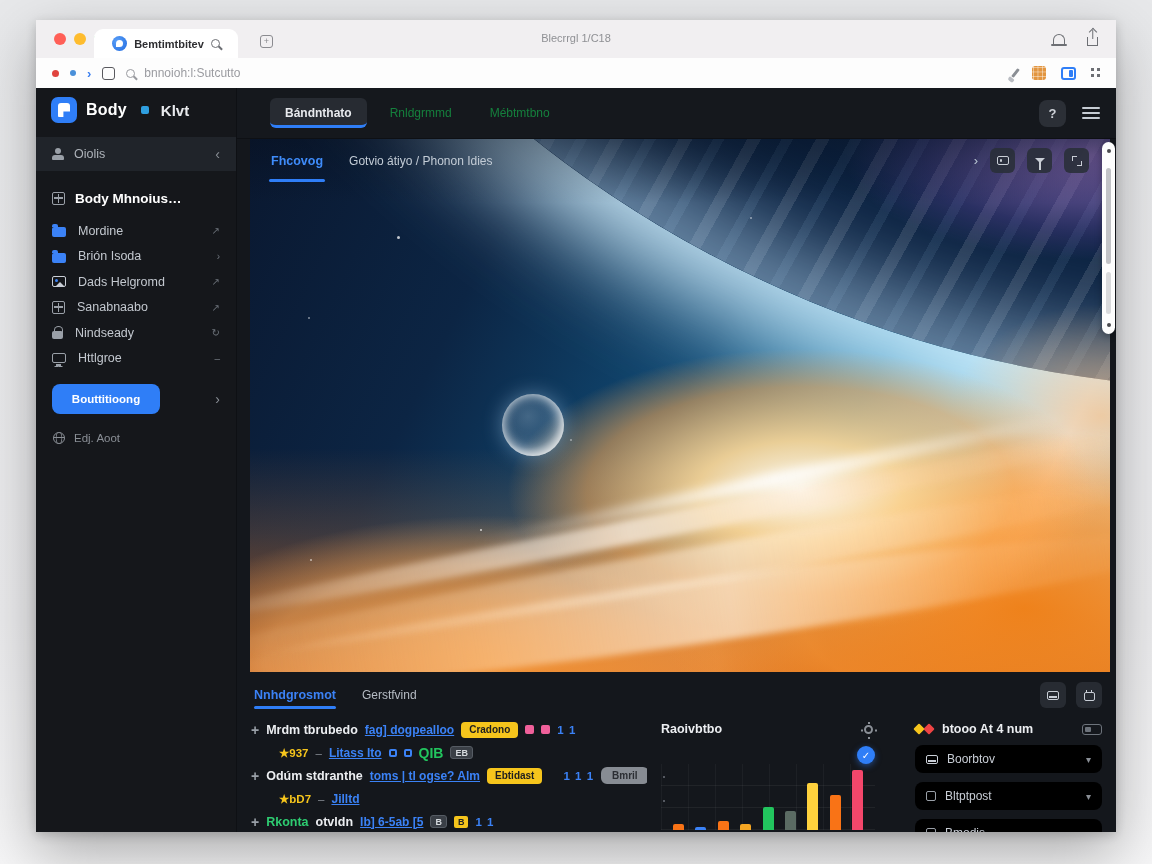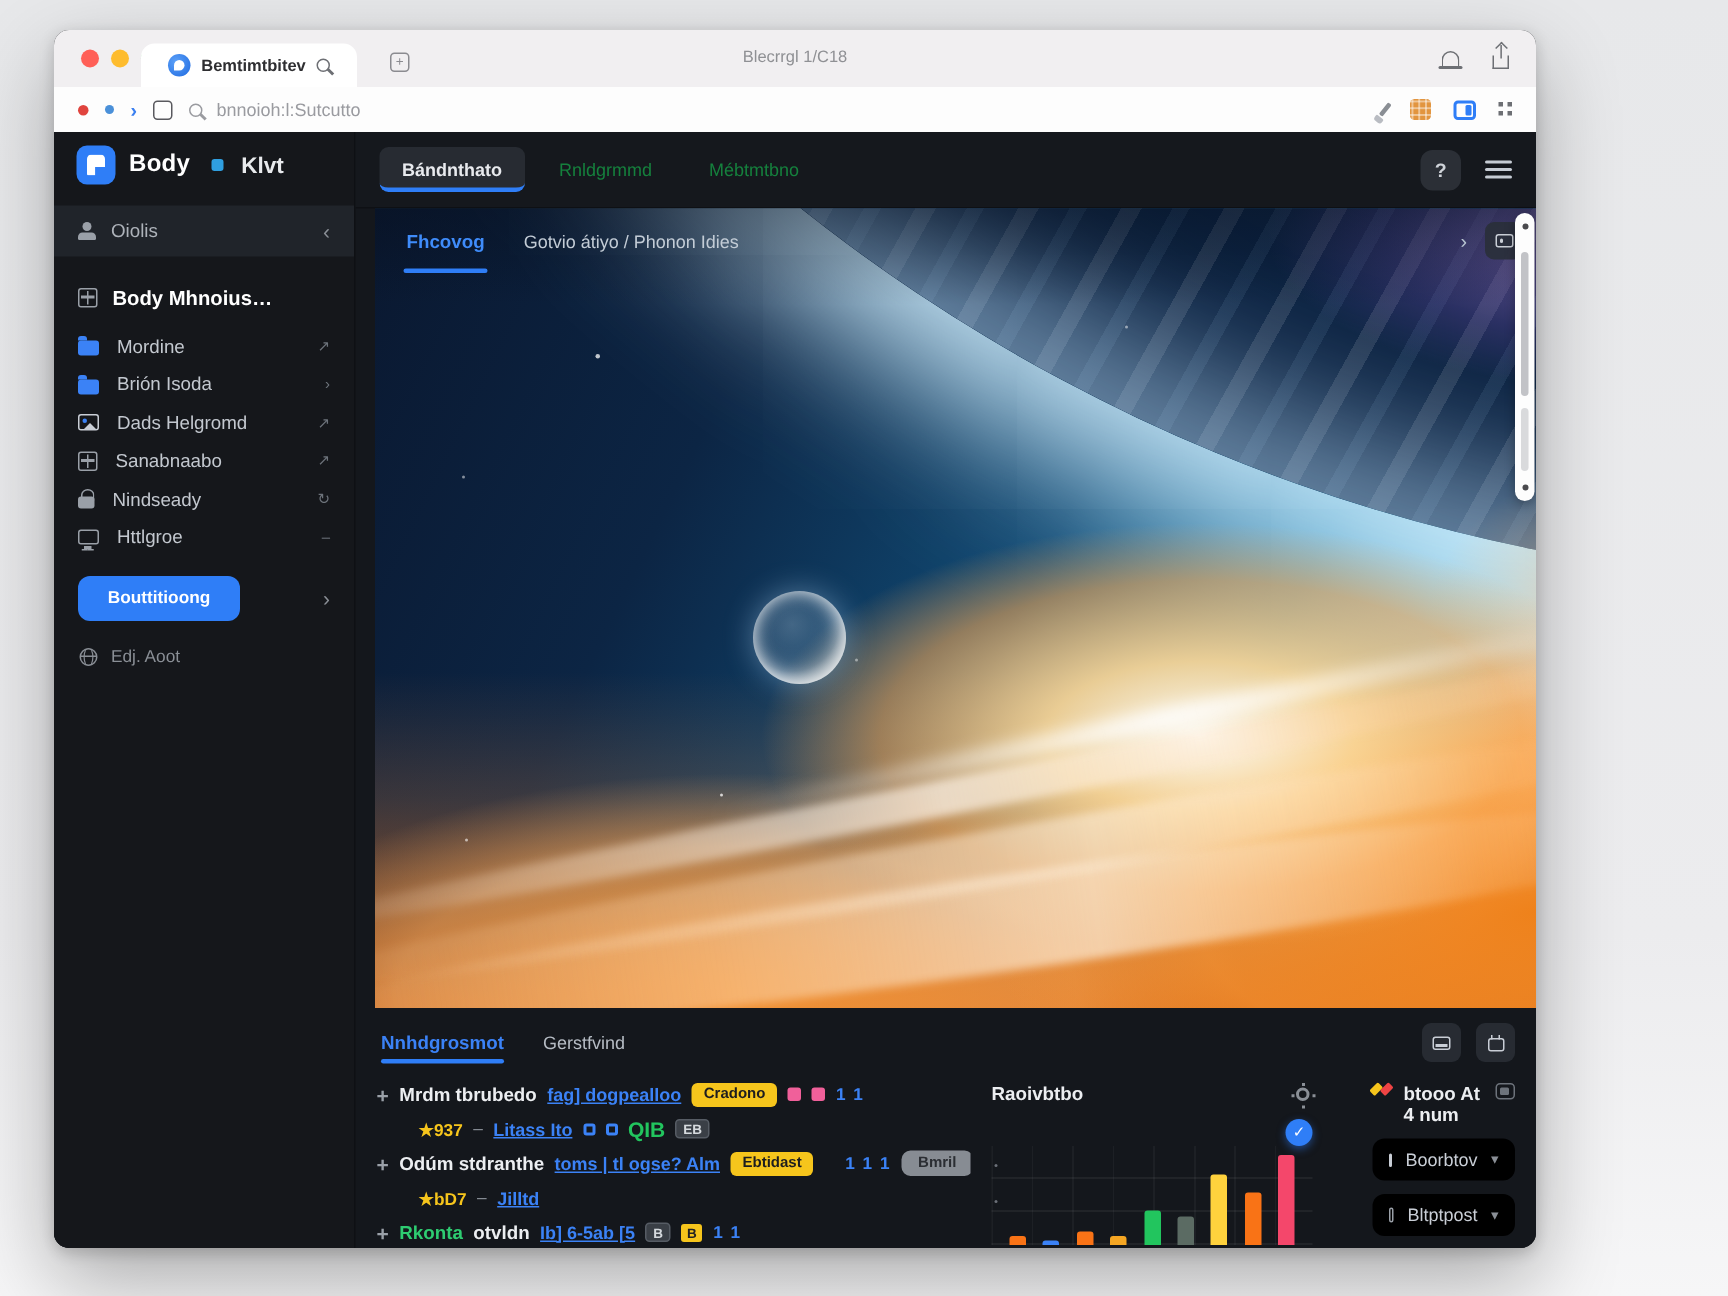--- a/index.html
+++ b/index.html
@@ -1,19 +1,19 @@
 <!DOCTYPE html>
 <html><head>
 <meta charset="utf-8">
 <style>
   * { margin:0; padding:0; box-sizing:border-box; }
   html,body { width:1152px; height:864px; overflow:hidden; }
   body { font-family:"Liberation Sans", sans-serif; background:linear-gradient(180deg,#e7e8ea 0%,#ececee 72%,#f6f6f7 100%); position:relative; }
 
-  .window { position:absolute; left:36px; top:20px; width:988px; height:812px; border-radius:10px; overflow:hidden; box-shadow:0 22px 55px rgba(0,0,0,.30), 0 3px 10px rgba(0,0,0,.18); background:#14171c; }
+  .window { position:absolute; left:36px; top:20px; width:1080px; height:812px; border-radius:0; overflow:hidden; box-shadow:0 22px 55px rgba(0,0,0,.30), 0 3px 10px rgba(0,0,0,.18); background:#14171c; }
 
   
   .tabstrip { height:38px; background:#f1eff1; position:relative; }
   .traffic { position:absolute; left:18px; top:13px; display:flex; gap:8px; }
   .tl { width:12px; height:12px; border-radius:50%; }
   .tl.red{background:#ff5f57}.tl.yellow{background:#febc2e}.tl.green{background:#28c840}
   .btab { position:absolute; left:58px; top:9px; width:144px; height:29px; background:#fff; border-radius:9px 9px 0 0; display:flex; align-items:center; justify-content:center; gap:7px; }
   .favicon { width:15px; height:15px; border-radius:50%; background:radial-gradient(circle at 35% 35%, #5ba0f8, #1f6ae0); position:relative; }
   .favicon::after{content:"";position:absolute;inset:4px;background:#fff;border-radius:50% 50% 50% 0;}
   .btab-title { font-size:11px; font-weight:bold; color:#2e2e31; }
@@ -96,21 +96,21 @@
   .side-item { height:25.5px; display:flex; align-items:center; gap:12px; padding:0 16px; color:#c3c8cf; font-size:12.5px; cursor:default; }
   .side-item .trail { margin-left:auto; color:#6d737b; font-size:10px; }
   .cta-row { display:flex; align-items:center; margin:13px 16px 0; }
   .side-cta { width:108px; height:30px; border-radius:8px; background:#2f7ef7; color:#fff; font-weight:bold; font-size:11.5px; display:flex; align-items:center; justify-content:center; border:none; }
   .cta-chevron { margin-left:auto; color:#8a8f96; font-size:14px; }
   .side-footer { margin-top:18px; display:flex; align-items:center; gap:9px; padding:0 17px; color:#8a8f96; font-size:11.5px; }
 
   .main { flex:1; display:flex; flex-direction:column; position:relative; min-width:0; }
   .topnav { height:51px; display:flex; align-items:center; padding:0 16px; gap:8px; background:#15181d; border-bottom:1px solid #0e1014; }
   .nav-tab { padding:8px 15px; font-size:12px; color:#15803d; border-radius:6px; }
-  .nav-tab.active { background:#272b32; color:#e8eaee; font-weight:bold; border-bottom:3px solid #2f7ef7; padding-bottom:5px; }
+  .nav-tab.active { background:#272b32; color:#e8eaee; font-weight:bold; border-bottom:3px solid #2f7ef7; padding-bottom:5px;margin-left:17px; }
   .topnav-right { margin-left:auto; display:flex; align-items:center; gap:16px; }
   .help-btn { width:27px; height:27px; border-radius:8px; background:#2b2f36; color:#cfd3d9; font-size:13px; font-weight:bold; display:flex; align-items:center; justify-content:center; }
 
   
   .hero { margin-left:13px; width:860px; height:533px; position:relative; overflow:hidden; background:#0c2034; }
   .hero-sky { position:absolute; inset:0; background:linear-gradient(116deg,#0a1830 0%,#0c2544 26%,#104a74 50%,#2b85b2 66%,#8ecbe2 78%,#eef8fd 86%,#bfe2ef 92%); }
   .rim-glow,.planet { position:absolute; left:-150px; top:-2050px; width:2300px; height:2300px; border-radius:50%; }
   .rim-glow { box-shadow:0 0 95px 48px rgba(210,240,255,.9); }
   .planet { background:
       radial-gradient(circle at 62% 28%, rgba(255,255,255,.14), transparent 45%),
@@ -179,21 +179,21 @@
   .activity-head .i-gear { margin-left:auto; margin-right:28px; }
   .blue-dot { position:absolute; right:26px; top:26px; width:18px; height:18px; border-radius:50%; background:#2f7ef7; color:#fff; font-size:10px; display:flex; align-items:center; justify-content:center; box-shadow:0 2px 6px rgba(47,126,247,.5); }
   .chart { position:relative; margin-top:28px; height:66px; width:214px;
       background-image:repeating-linear-gradient(to top, rgba(255,255,255,.055) 0 1px, transparent 1px 22px),
                        repeating-linear-gradient(to right, rgba(255,255,255,.04) 0 1px, transparent 1px 27px); }
   .ytick { position:absolute; left:2px; width:2px; height:2px; border-radius:50%; background:#6b7078; }
   .bars { position:absolute; inset:0; display:flex; align-items:flex-end; justify-content:space-between; padding:0 12px; }
   .bar { width:11px; border-radius:2px 2px 0 0; }
 
   .col-right { flex:1; margin-left:14px; min-width:0; }
-  .filters-head { display:flex; gap:6px; padding-top:2px; }
+  .filters-head { display:flex; align-items:center; gap:6px; padding-top:2px; }
   .dia { width:8px; height:8px; transform:rotate(45deg); border-radius:1px; }
   .dia.y { background:#f6c51c; } .dia.r { background:#ef4444; margin-left:-4px; }
   .filters-title { color:#eceef1; font-weight:bold; font-size:12.5px; margin-left:3px; }
   .filters-head .i-pill { margin-left:auto; }
   .dd { height:28px; background:#000000; border-radius:8px; display:flex; align-items:center; padding:0 11px; gap:9px; margin-top:9px; }
   .dd-label { color:#c9ced6; font-size:12px; }
   .dd-ch { margin-left:auto; color:#8a8f96; font-size:10px; }
 
   
   .scroll-pill { position:absolute; right:1px; top:122px; width:13px; height:192px; background:#fdfdfd; border-radius:7px; box-shadow:0 2px 7px rgba(0,0,0,.3); z-index:50; }

